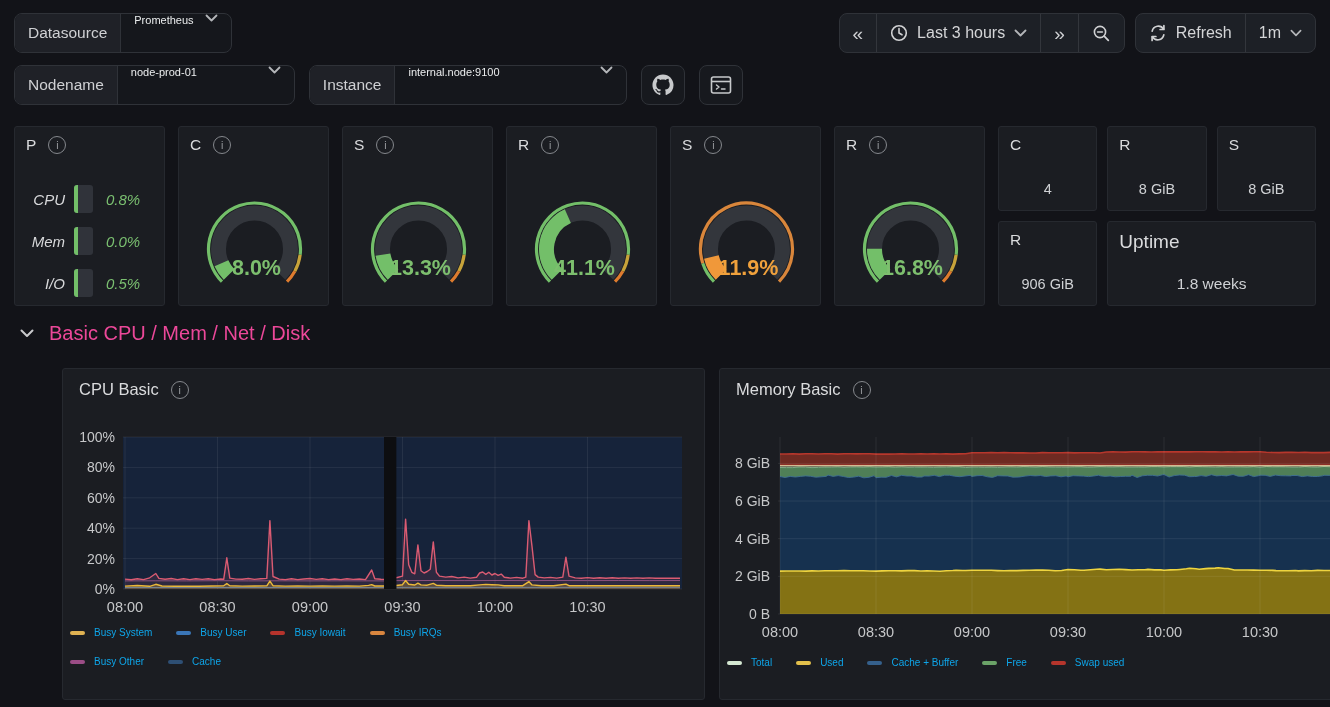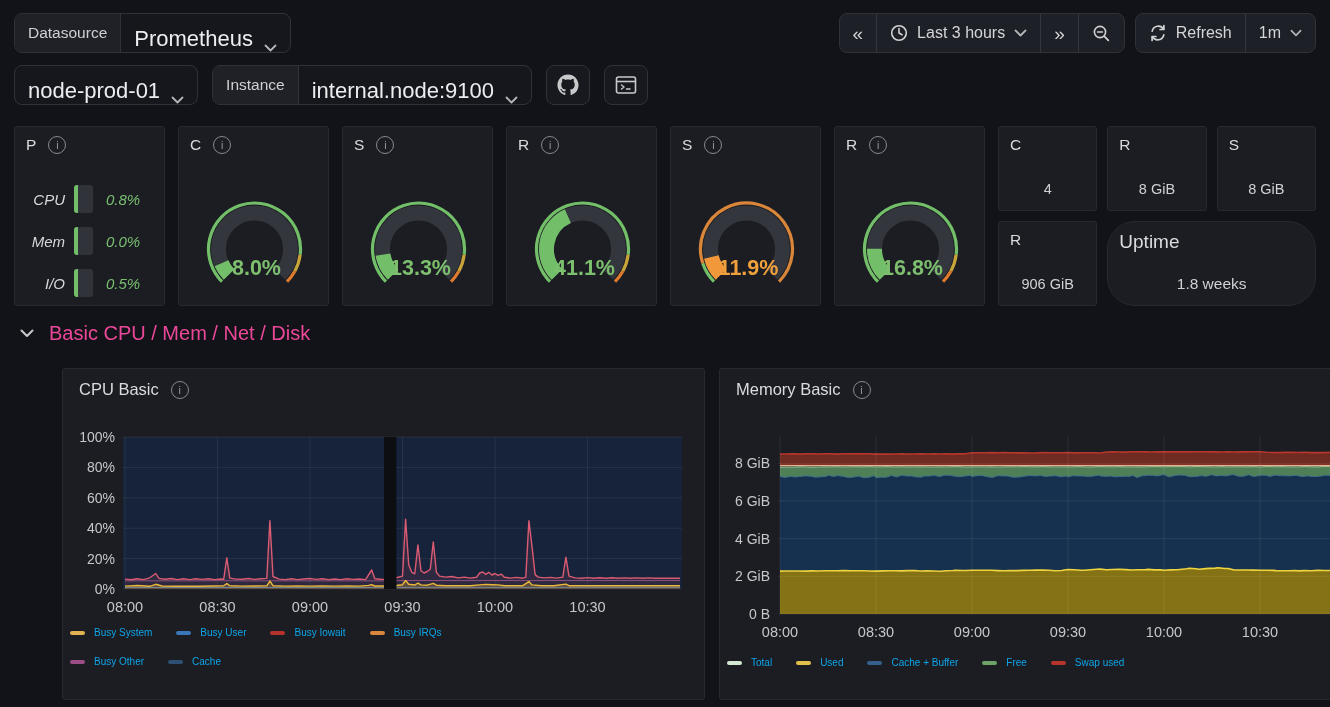--- a/index.html
+++ b/index.html
@@ -10,21 +10,21 @@
     -webkit-font-smoothing:antialiased;
   }
   
   .row{position:absolute;display:flex;align-items:center;}
   #row1{top:13px;left:14px;right:14px;justify-content:space-between;}
   #row2{top:65px;left:14px;gap:14px;}
   .left-controls{display:flex;gap:12px;}
   .right-controls{display:flex;gap:10px;}
   .ctrl{display:flex;align-items:stretch;height:38px;border:1px solid #2f3238;border-radius:8px;background:#15171c;overflow:hidden;}
   .ctrl .seg-label{display:flex;align-items:center;padding:16px 13px;background:#1f2127;color:#cfd0d3;font-size:15.5px;border-right:1px solid #2f3238;}
-  .ctrl .seg-value{display:flex;align-items:flex-end;gap:11px;padding:0 13px;color:#ebedee;font-size:22px;font-weight:500;cursor:pointer;}
+  .ctrl .seg-value{display:flex;align-items:flex-start;gap:11px;padding:0 13px;color:#ebedee;font-size:11px;font-weight:500;cursor:pointer;}
   .btn-group{display:flex;align-items:stretch;height:38px;border:1px solid #2f3238;border-radius:8px;background:#1d2026;overflow:hidden;}
   .btn-group .seg{display:flex;align-items:center;gap:9px;padding:0 13px;border-right:1px solid #33363c;color:#d4d5d7;font-size:16px;cursor:pointer;}
   .btn-group .seg:last-child{border-right:none;}
   .chev-txt{font-size:19px;color:#cfd0d3;line-height:1;}
   .icon-btn{width:42px;height:38px;border:1px solid #2f3238;border-radius:8px;background:#17191e;display:flex;align-items:center;justify-content:center;cursor:pointer;}
   svg.ic{display:block;}
   
   #stats-row{position:absolute;top:126px;left:14px;display:flex;gap:13px;}
   .panel{background:#1b1d22;border:1px solid #26292f;border-radius:3px;box-sizing:border-box;}
   .tile{width:151px;height:180px;position:relative;}
@@ -38,21 +38,21 @@
   .qlabel{width:44px;text-align:right;font-size:15px;color:#d8d9db;}
   .qbar{position:relative;width:19px;height:28px;background:#30333a;border-radius:3px;margin-left:9px;overflow:hidden;}
   .qbar-fill{position:absolute;left:0;top:0;bottom:0;width:4px;background:#73bf69;}
   .qval{margin-left:13px;font-size:15px;color:#7abf70;}
   
   .gauge-svg{position:absolute;left:0;top:26px;}
   
   .stat-cluster{width:318px;height:180px;display:grid;grid-template-columns:1fr 1fr 1fr;grid-template-rows:85px 85px;gap:10px;}
   .stat{position:relative;}
   .stat .sval{position:absolute;left:0;right:0;bottom:13px;text-align:center;font-size:14.5px;color:#cfd1d4;}
-  .stat.wide{grid-column:2 / span 2;border-radius:28px;}
+  .stat.wide{grid-column:2 / span 2;}
   .stat.wide .panel-title{font-size:19px;}
   .stat.wide .sval{font-size:15.5px;bottom:12px;}
   
   #section-hd{position:absolute;top:322px;left:20px;display:flex;align-items:center;gap:15px;cursor:pointer;}
   #section-hd .sec-title{font-size:20px;color:#ec4899;}
   
   #charts-row{position:absolute;top:368px;left:14px;display:flex;gap:14px;margin-left:48px;}
   .chart-panel{height:332px;position:relative;}
   #cpu-panel{width:643px;}
   #mem-panel{width:645px;}
@@ -122,20 +122,21 @@
         <svg class="ic" width="12" height="8" viewBox="0 0 13 8">
             <polyline points="1.5,1.5 6.5,6.5 11.5,1.5" fill="none" stroke="#b4b6b9" stroke-width="1.8" stroke-linecap="round" stroke-linejoin="round"></polyline>
           </svg>
       </span>
     </div>
   </div>
 </div>
 
 <div class="row" id="row2">
   <div class="ctrl">
+    <span class="seg-label">Nodename</span>
     <span class="seg-value" style="min-width:150px;justify-content:space-between;">
       <span>node-prod-01</span>
       <svg class="ic" width="13" height="8" viewBox="0 0 13 8">
           <polyline points="1.5,1.5 6.5,6.5 11.5,1.5" fill="none" stroke="#b4b6b9" stroke-width="1.8" stroke-linecap="round" stroke-linejoin="round"></polyline>
         </svg>
     </span>
   </div>
   <div class="ctrl">
     <span class="seg-label">Instance</span>
     <span class="seg-value" style="min-width:205px;justify-content:space-between;">

